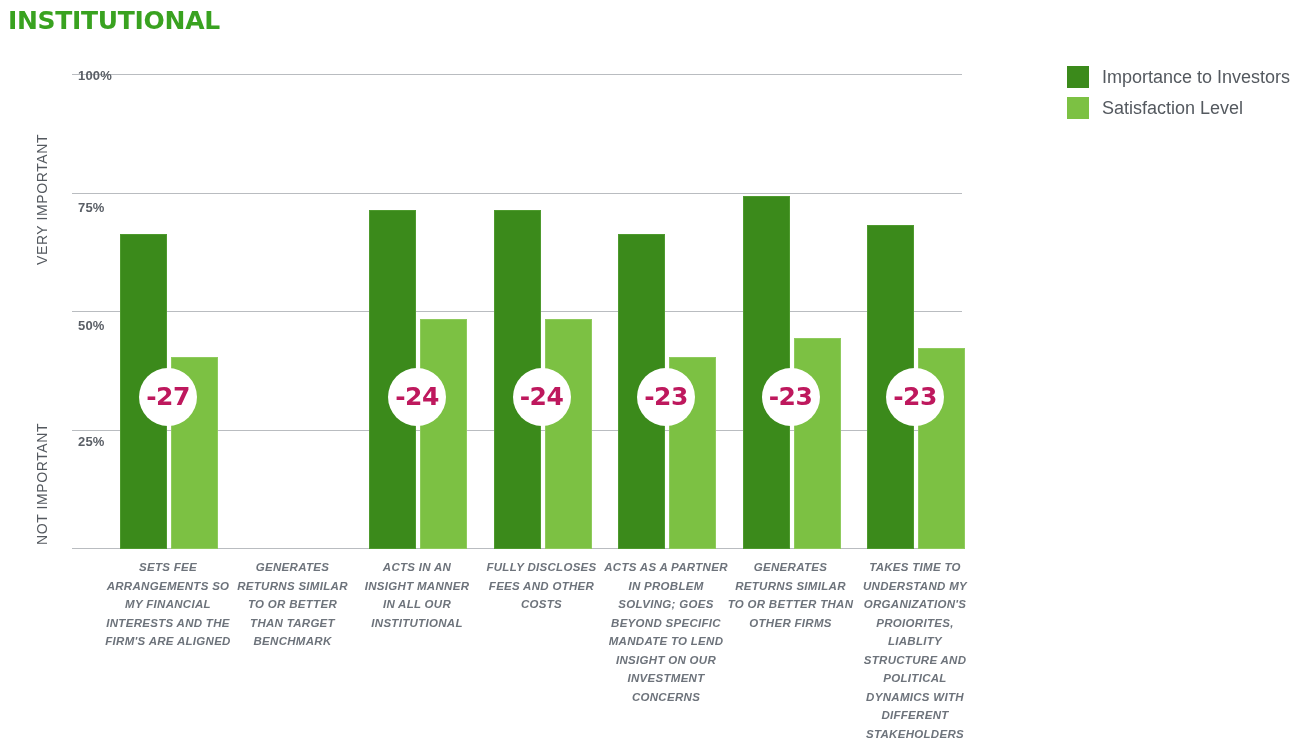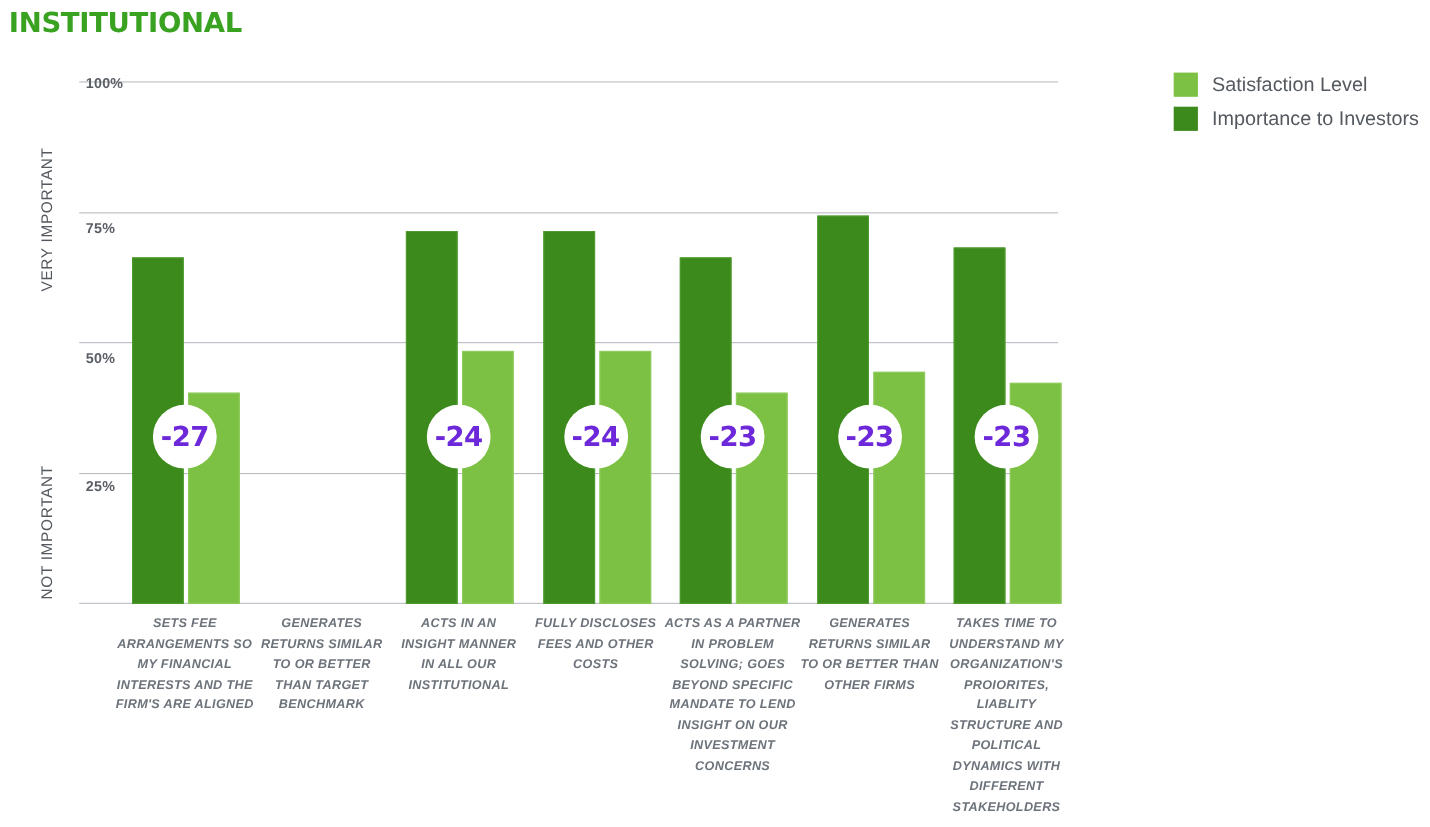--- a/index.html
+++ b/index.html
@@ -132,21 +132,21 @@
     position: absolute;
     width: 58px;
     height: 58px;
     border-radius: 50%;
     background: #ffffff;
     display: flex;
     align-items: center;
     justify-content: center;
     font-size: 25px;
     font-weight: bold;
-    color: #6d28d9;
+    color: #be185d;
     left: 19px;
     font-family: "DejaVu Sans", sans-serif;
     letter-spacing: -0.5px;
   }
 
   
   .cat-layer {
     position: absolute;
     left: 72px;
     top: 558px;
@@ -164,26 +164,26 @@
     font-style: italic;
   }
 </style>
 </head>
 <body>
 
 <div class="page-title">INSTITUTIONAL</div>
 
 <div class="legend">
   <div class="legend-row">
+    <span class="legend-swatch" style="background:#3b8a1b"></span>
+    <span class="legend-label">Importance to Investors</span>
+  </div>
+  <div class="legend-row">
     <span class="legend-swatch" style="background:#7cc143"></span>
     <span class="legend-label">Satisfaction Level</span>
-  </div>
-  <div class="legend-row">
-    <span class="legend-swatch" style="background:#3b8a1b"></span>
-    <span class="legend-label">Importance to Investors</span>
   </div>
 </div>
 
 <div class="axis-caption" id="caption-very">VERY IMPORTANT</div>
 <div class="axis-caption" id="caption-not">NOT IMPORTANT</div>
 
 <div class="plot-area" id="grid-layer">
     <div class="gridline" style="bottom: 474px;"></div>
     <div class="gridline" style="bottom: 355.5px;"></div>
     <div class="gridline" style="bottom: 237px;"></div>

